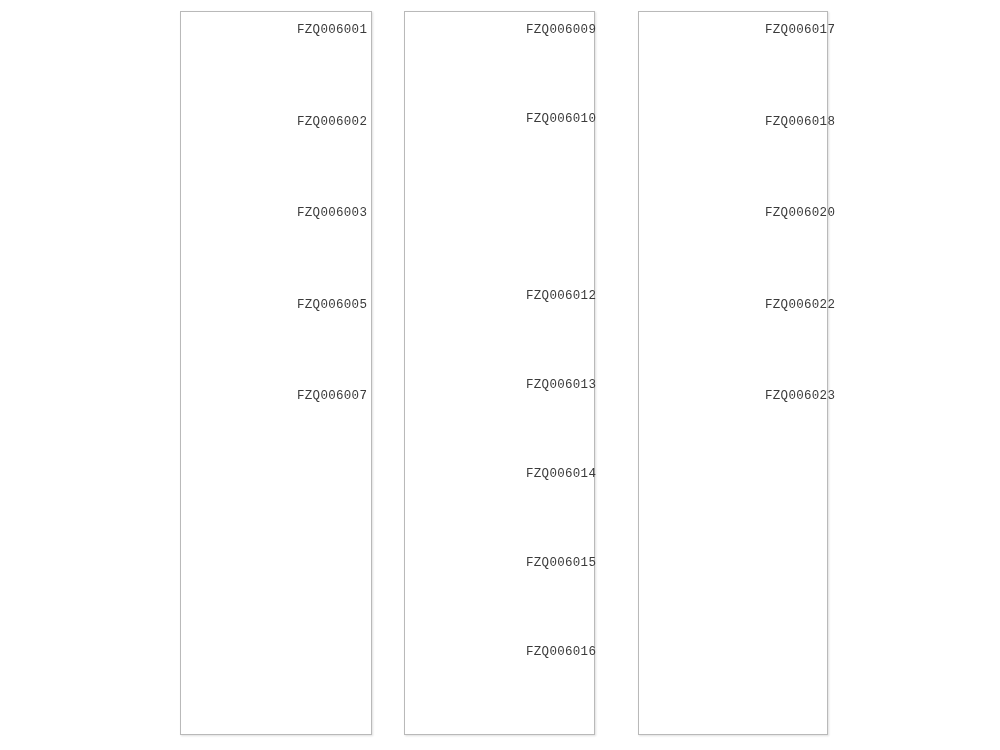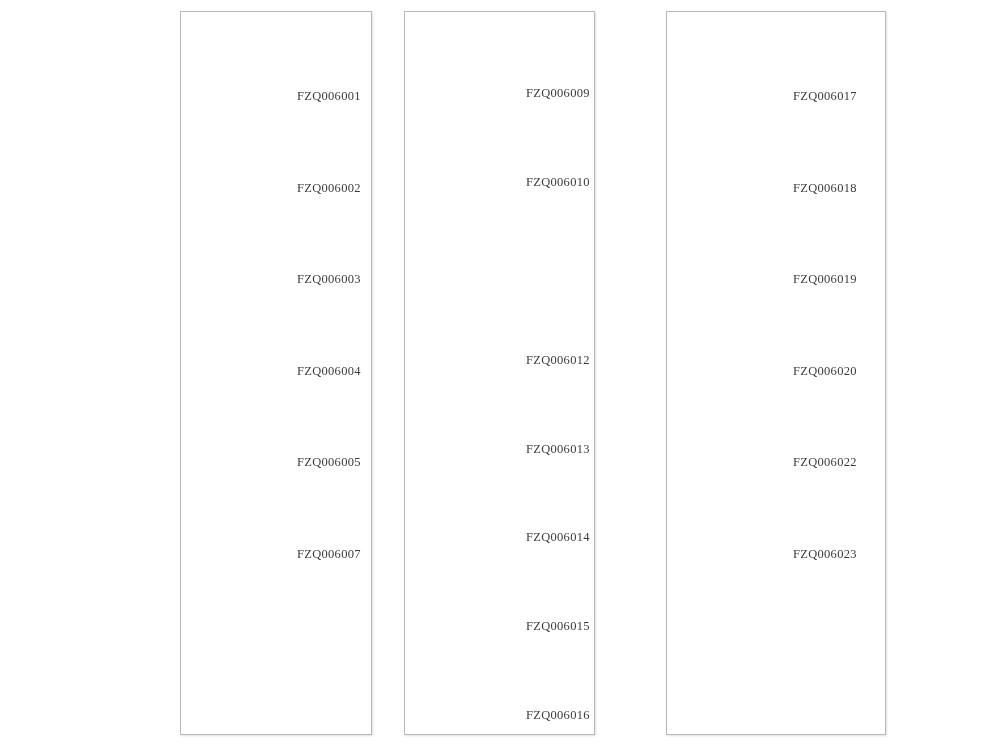--- a/index.html
+++ b/index.html
@@ -25,28 +25,29 @@
     background:#ffffff;
     border:1px solid #b9b9b9;
     box-shadow:1px 1px 2px rgba(0,0,0,0.13);
     display:flex;
     flex-direction:column;
     padding-top:11px;
     padding-bottom:11px;
   }
   #panel-1{left:180px;width:192px;}
   #panel-2{left:404px;width:191px;}
-  #panel-3{left:666px;width:220px;}
+  #panel-3{left:638px;width:190px;}
 
   .swatch-row{
     display:flex;
-    align-items:flex-end;
+    align-items:flex-start;
     height:81px;
     margin-bottom:10.6px;
     position:relative;
+    font-family:Liberation Mono, monospace;
   }
   .swatch-row:last-child{margin-bottom:0;}
 
   .swatch{
     width:93px;
     margin-left:8px;
     position:relative;
     overflow:hidden;
     flex:none;
   }
@@ -148,29 +149,20 @@
         <div class="swatch">
           <div class="swatch-base" style="background: rgb(236, 224, 189);"></div>
           <div class="fibers"></div>
           <div class="fibers2"></div>
           <div class="sheen"></div>
         </div>
         <div class="code-cell">FZQ006003</div>
       </div>
       <div class="swatch-row">
         <div class="swatch">
-          <div class="swatch-base" style="background: rgb(240, 221, 195);"></div>
-          <div class="fibers"></div>
-          <div class="fibers2"></div>
-          <div class="sheen"></div>
-        </div>
-        <div class="code-cell">FZQ006004</div>
-      </div>
-      <div class="swatch-row">
-        <div class="swatch">
           <div class="swatch-base" style="background: rgb(238, 215, 189);"></div>
           <div class="fibers"></div>
           <div class="fibers2"></div>
           <div class="sheen"></div>
         </div>
         <div class="code-cell">FZQ006005</div>
       </div>
       <div class="swatch-row">
         <div class="swatch">
           <div class="swatch-base" style="background: rgb(166, 149, 216);"></div>
@@ -276,29 +268,20 @@
         <div class="swatch">
           <div class="swatch-base" style="background: rgb(246, 200, 37);"></div>
           <div class="fibers"></div>
           <div class="fibers2"></div>
           <div class="sheen"></div>
         </div>
         <div class="code-cell">FZQ006018</div>
       </div>
       <div class="swatch-row">
         <div class="swatch">
-          <div class="swatch-base" style="background: rgb(247, 159, 28);"></div>
-          <div class="fibers"></div>
-          <div class="fibers2"></div>
-          <div class="sheen"></div>
-        </div>
-        <div class="code-cell">FZQ006019</div>
-      </div>
-      <div class="swatch-row">
-        <div class="swatch">
           <div class="swatch-base" style="background: rgb(208, 13, 44);"></div>
           <div class="fibers"></div>
           <div class="fibers2"></div>
           <div class="sheen"></div>
         </div>
         <div class="code-cell">FZQ006020</div>
       </div>
       <div class="swatch-row">
         <div class="swatch">
           <div class="swatch-base" style="background: rgb(24, 39, 90);"></div>

